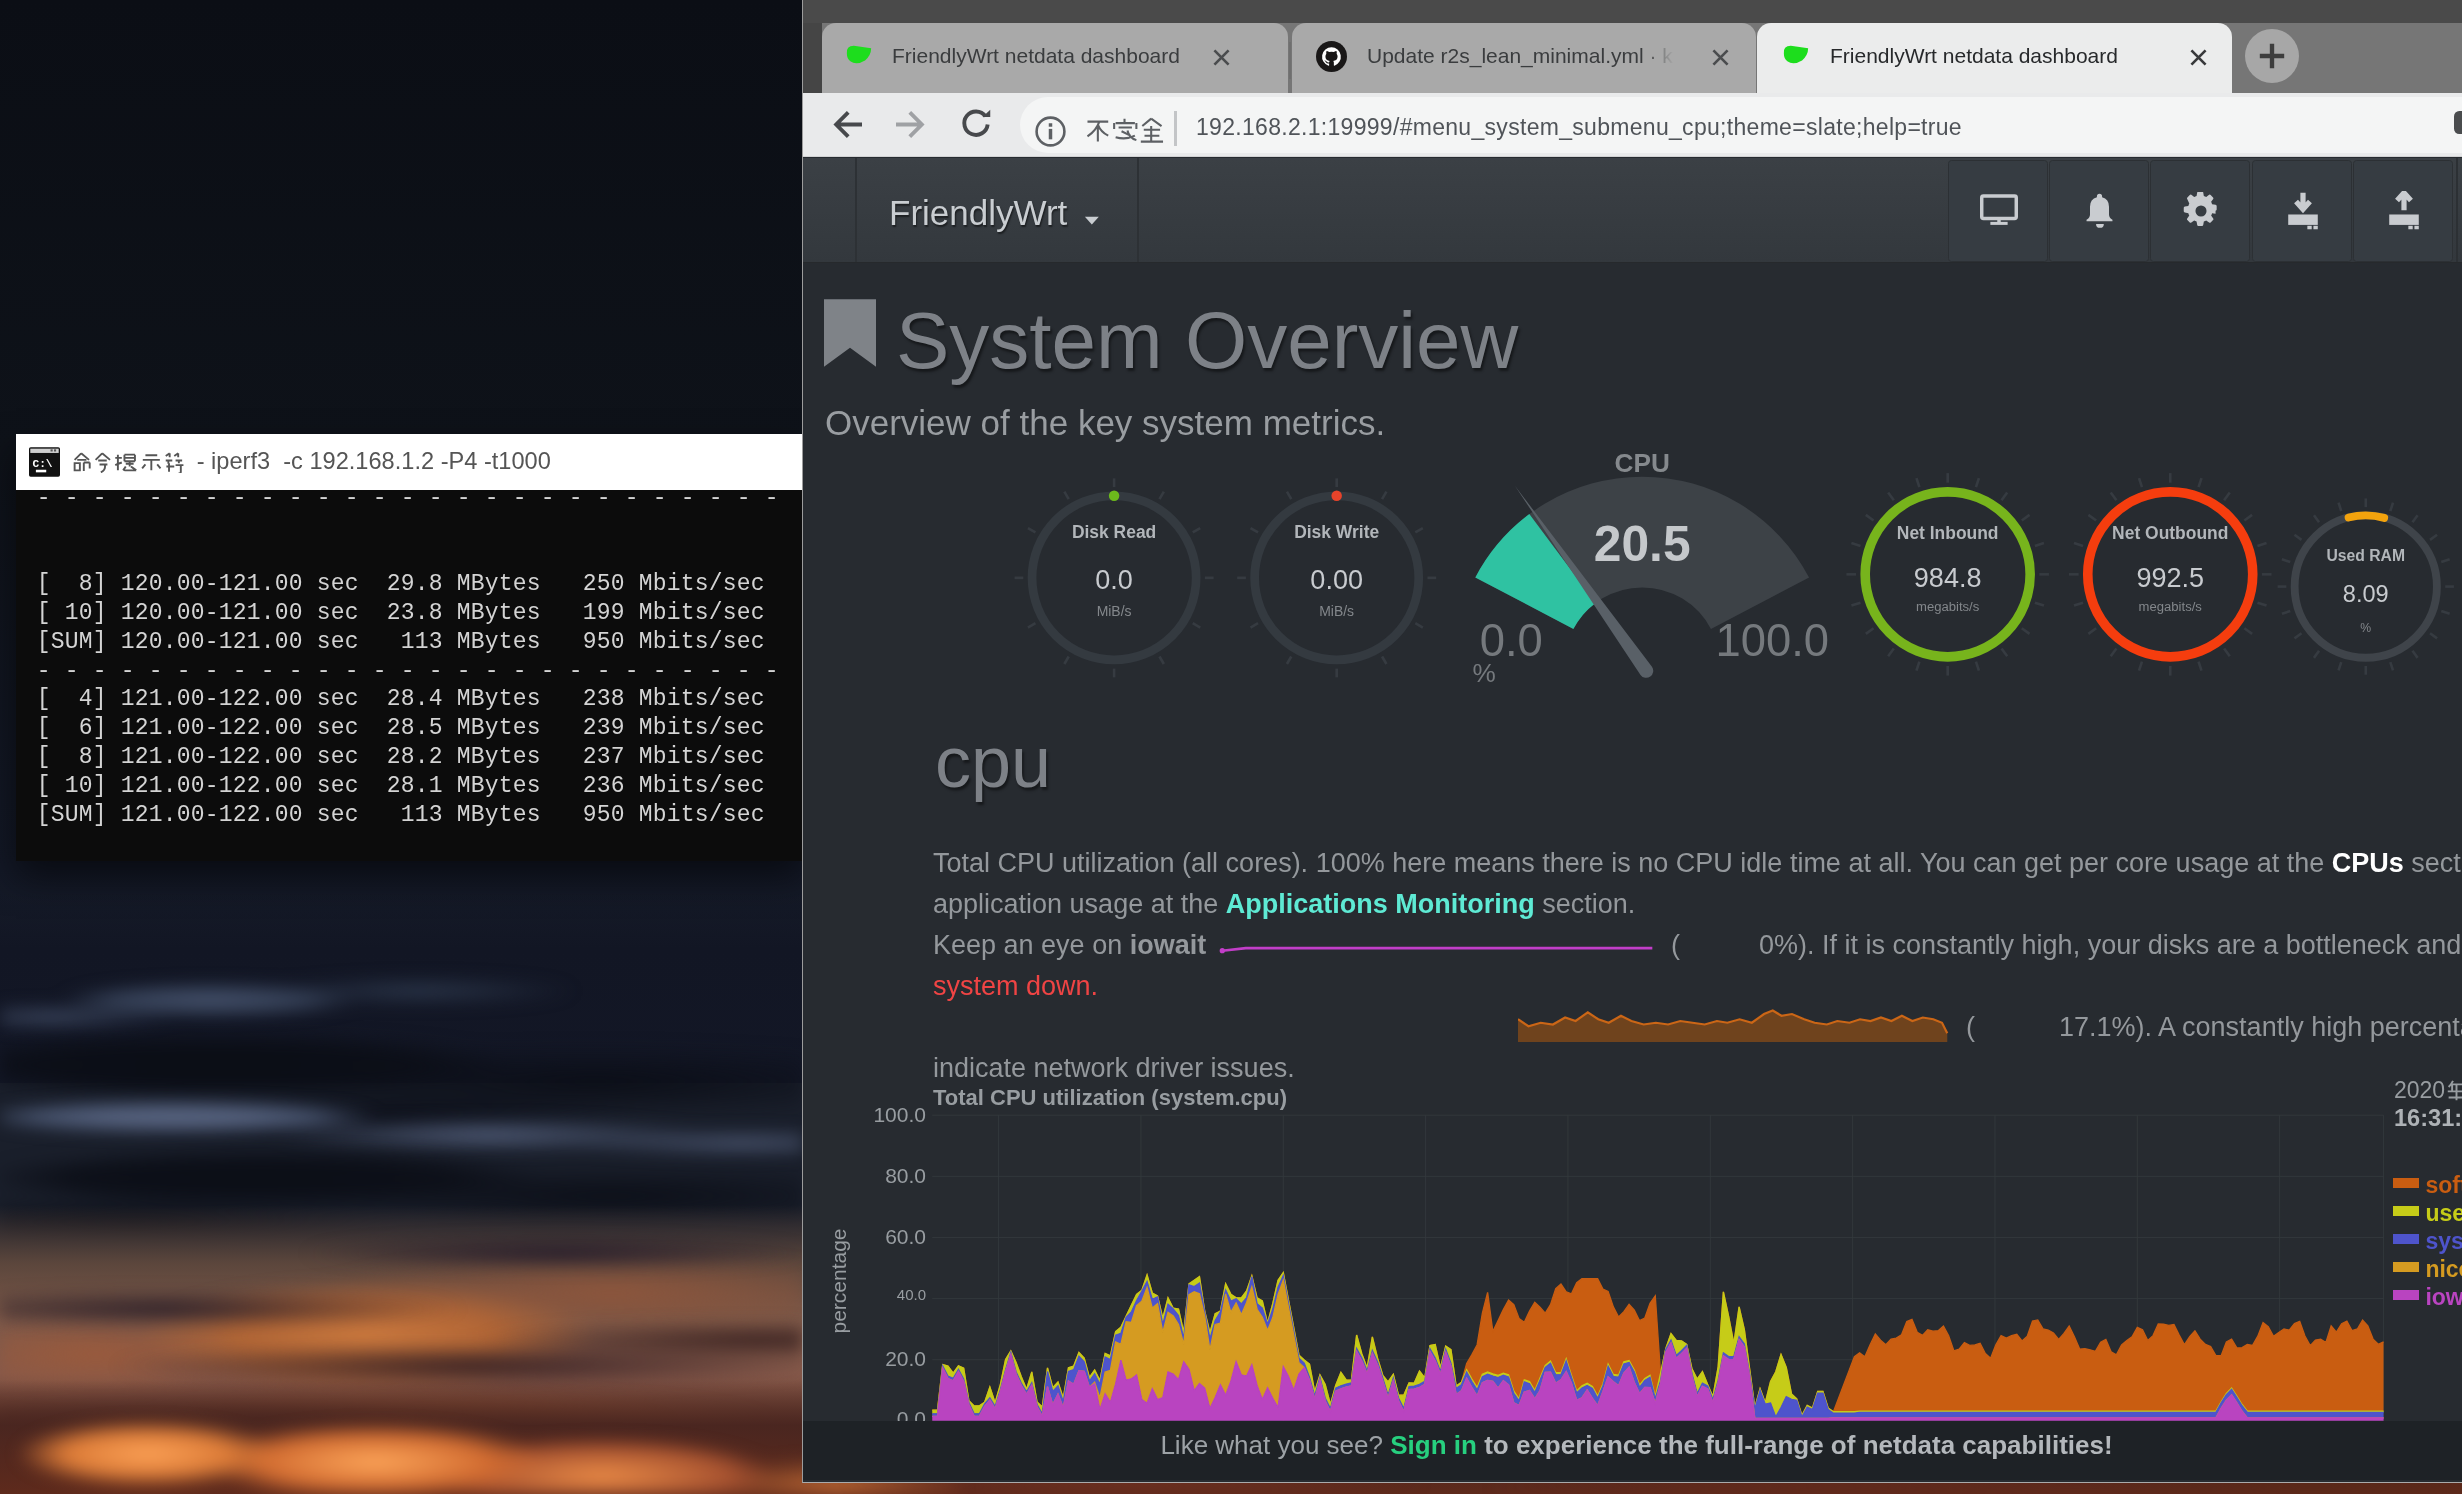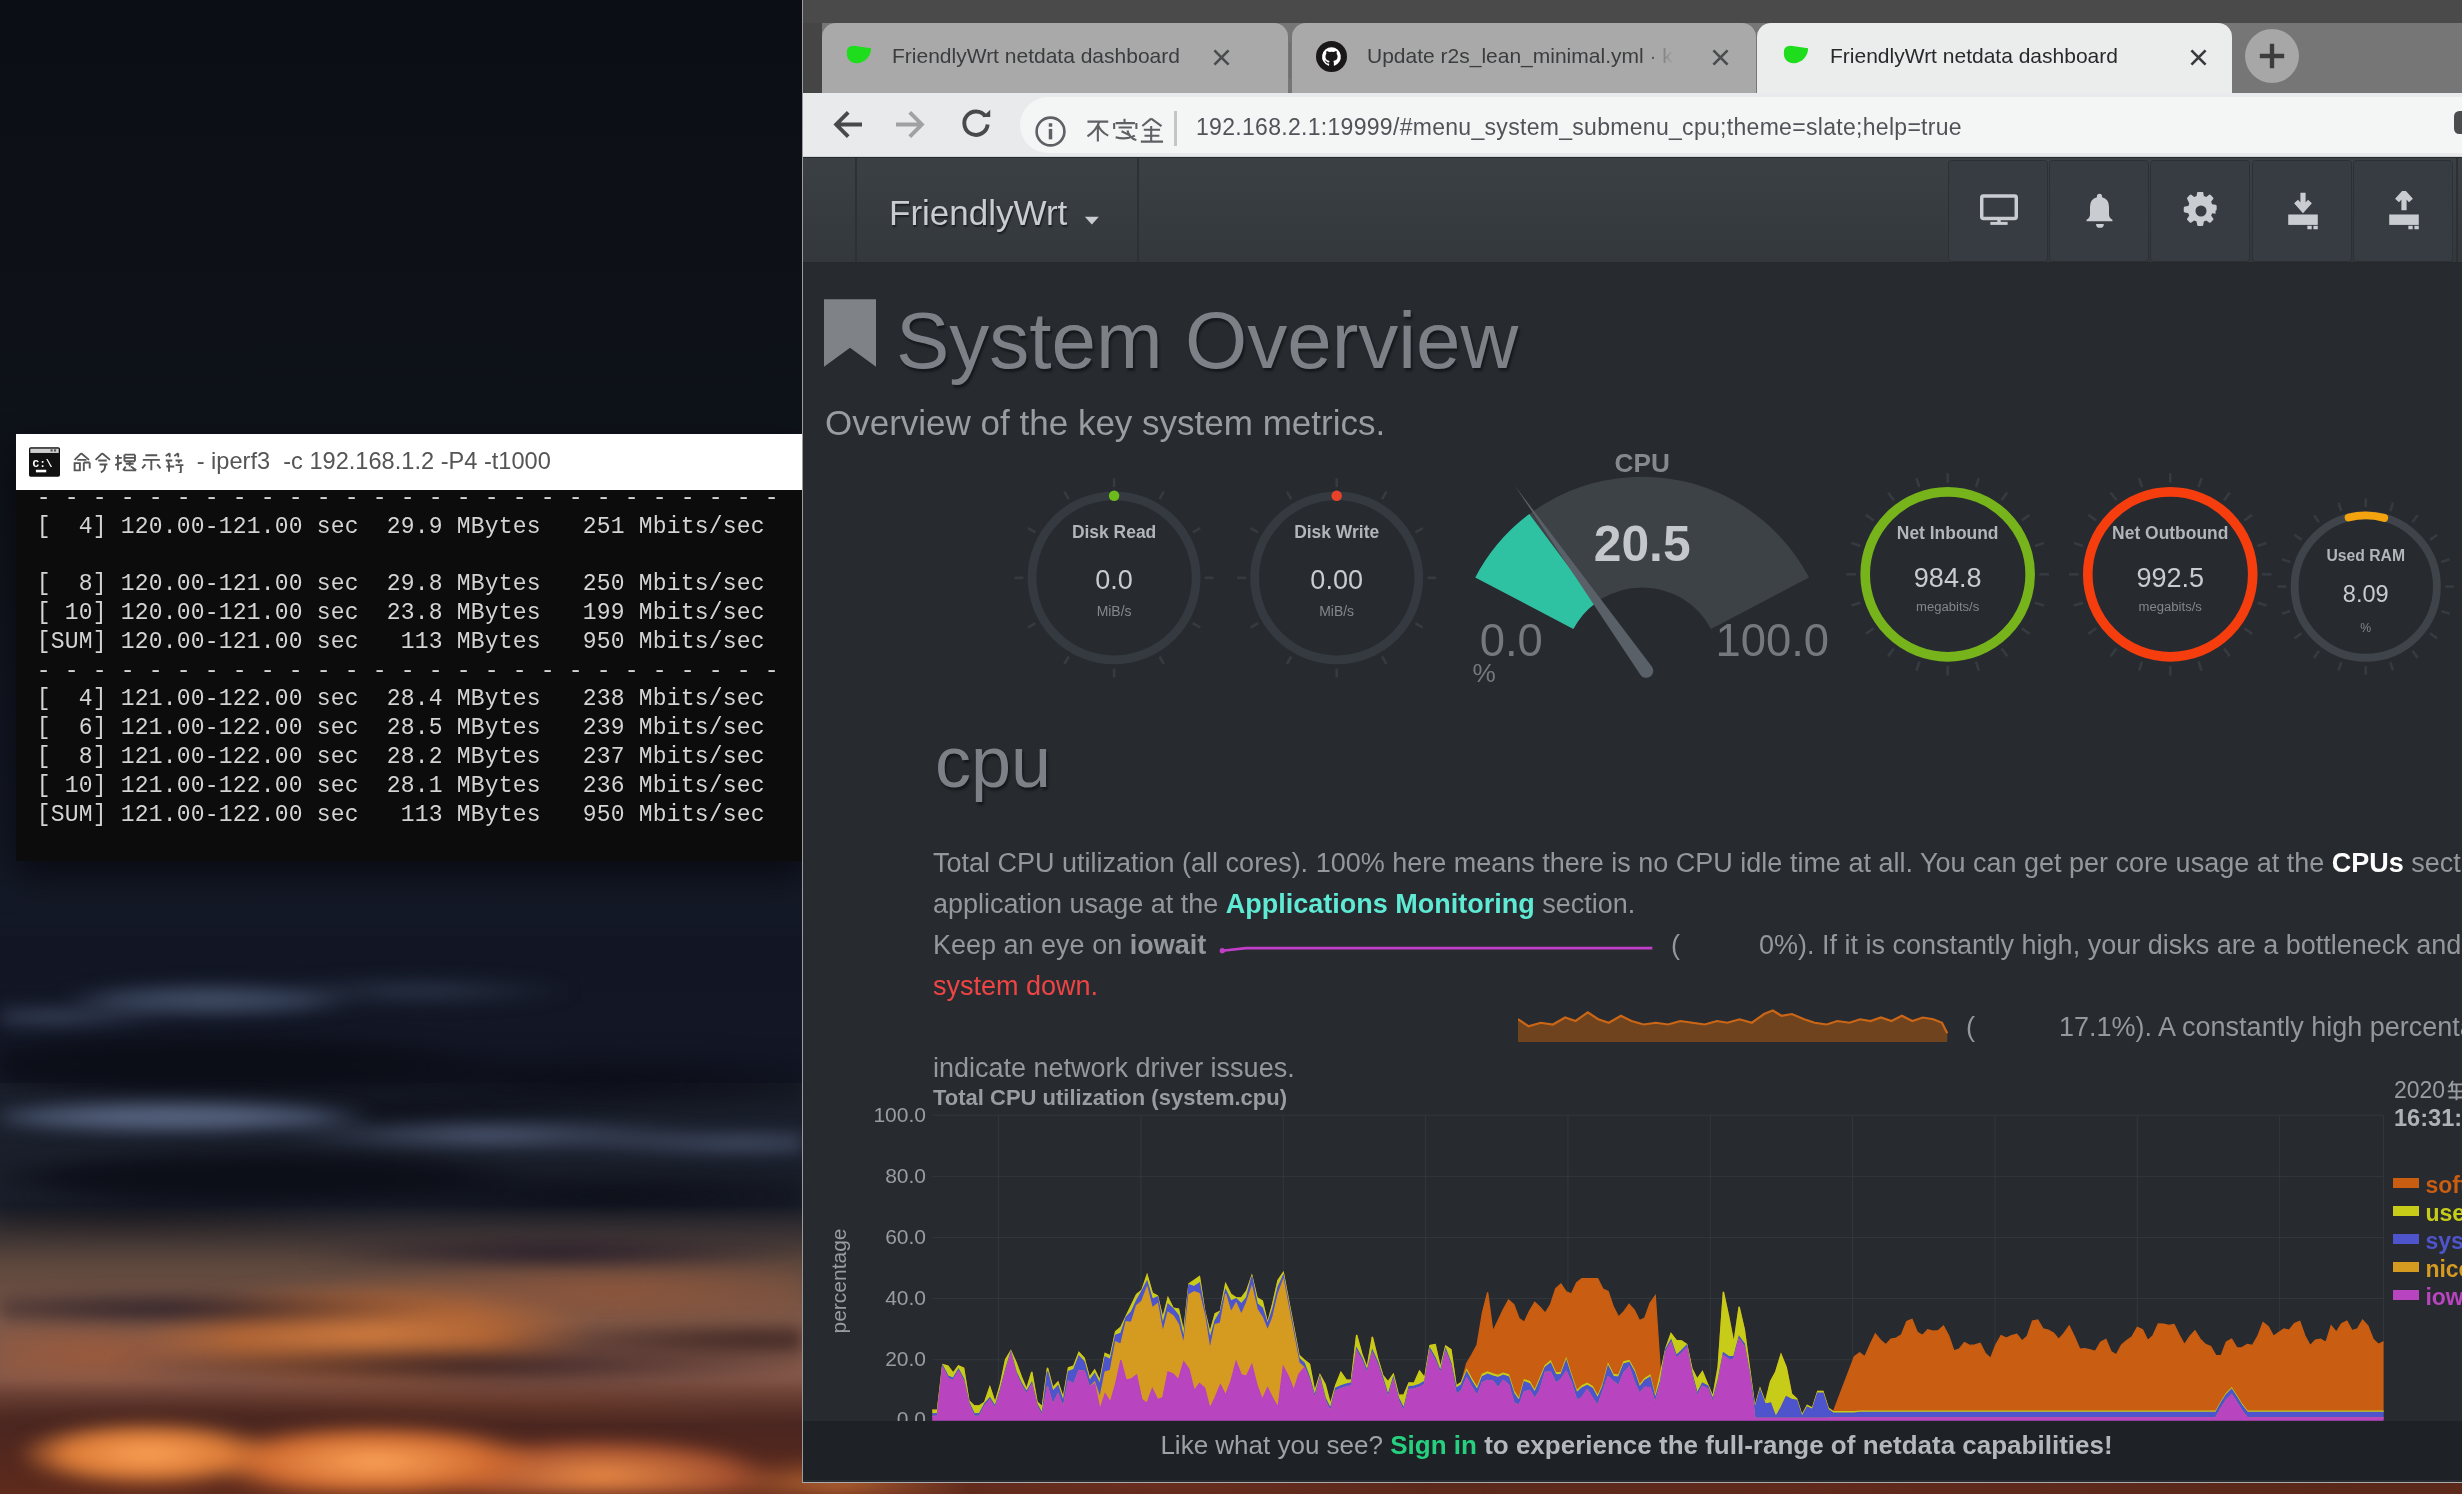--- a/index.html
+++ b/index.html
@@ -119,21 +119,20 @@
         <path d="M112 5 h18 M108 12 h26 M121 12 v16 M112 19 l-5 6 M130 19 l5 6"></path>
 
         <path d="M143 6 l6 -4 M149 2 v6 M156 6 l6 -4 M162 2 v6 M143 13 h10 M158 13 h10 M147 13 v5 M163 13 v4"></path>
         <path d="M144 22 h12 M148 17 v13 M158 20 h12 M166 20 v10 q0 3 -4 3"></path>
       </g>
     </svg>
     <div class="abs" style="left:181px;top:14px;font-size:23.6px;color:#555;white-space:pre">- iperf3  -c 192.168.1.2 -P4 -t1000</div>
   </div>
   <div class="abs" id="termbody">
     <div class="trow" style="top:-5.2px">- - - - - - - - - - - - - - - - - - - - - - - - - - -</div>
-    <div class="trow" style="top:23.6px">[  4] 120.00-121.00 sec  29.9 MBytes   251 Mbits/sec</div>
     <div class="trow" style="top:81px">[  8] 120.00-121.00 sec  29.8 MBytes   250 Mbits/sec</div>
     <div class="trow" style="top:110px">[ 10] 120.00-121.00 sec  23.8 MBytes   199 Mbits/sec</div>
     <div class="trow" style="top:139px">[SUM] 120.00-121.00 sec   113 MBytes   950 Mbits/sec</div>
     <div class="trow" style="top:168px">- - - - - - - - - - - - - - - - - - - - - - - - - - -</div>
     <div class="trow" style="top:196px">[  4] 121.00-122.00 sec  28.4 MBytes   238 Mbits/sec</div>
     <div class="trow" style="top:225px">[  6] 121.00-122.00 sec  28.5 MBytes   239 Mbits/sec</div>
     <div class="trow" style="top:254px">[  8] 121.00-122.00 sec  28.2 MBytes   237 Mbits/sec</div>
     <div class="trow" style="top:283px">[ 10] 121.00-122.00 sec  28.1 MBytes   236 Mbits/sec</div>
     <div class="trow" style="top:312px">[SUM] 121.00-122.00 sec   113 MBytes   950 Mbits/sec</div>
   </div>
@@ -441,21 +440,21 @@
     <div class="abs" style="left:130px;top:927px;font-size:22px;font-weight:bold;color:#989da1;white-space:nowrap">Total CPU utilization (system.cpu)</div>
     <div class="abs" style="left:1591px;top:919px;font-size:23px;color:#989da1;white-space:nowrap">2020<svg width="21" height="21" viewBox="0 0 24 24" style="margin:0 0.9px -2.6px 0.9px">
           <g stroke="#989da1" stroke-width="2.2" fill="none">
             <path d="M8 1 Q6 5 3 8 M6 5 h16 M7 5 v8 M2 13 h21 M12 5 v18 M3 20 h18"></path>
           </g>
         </svg>31</div>
     <div class="abs" style="left:1591px;top:947px;font-size:23.6px;font-weight:bold;color:#aeb2b6;white-space:nowrap">16:31:2</div>
     <div class="abs" style="right:1544px;top:945px;font-size:21px;color:#989da1">100.0</div>
     <div class="abs" style="right:1544px;top:1006px;font-size:21px;color:#989da1">80.0</div>
     <div class="abs" style="right:1544px;top:1067px;font-size:21px;color:#989da1">60.0</div>
-    <div class="abs" style="right:1544px;top:1128px;font-size:21px;color:#989da1">40.0</div>
+    <div class="abs" style="right:1544px;top:1128px;font-size:15px;color:#989da1">40.0</div>
     <div class="abs" style="right:1544px;top:1189px;font-size:21px;color:#989da1">20.0</div>
     <div class="abs" style="right:1544px;top:1249px;font-size:21px;color:#989da1">0.0</div>
     <div class="abs" style="left:-16.6px;top:1111px;font-size:21px;color:#989da1;transform:rotate(-90deg);transform-origin:center">percentage</div>
 
     <div class="abs" style="left:1590px;top:1014px;width:96px">
       <div style="height:28px;white-space:nowrap"><span style="display:inline-block;width:26px;height:9.6px;background:#c95d11;vertical-align:5.2px"></span><b style="font-size:23px;color:#c95d11"> softirq</b></div>
       <div style="height:28px;white-space:nowrap"><span style="display:inline-block;width:26px;height:9.6px;background:#c6cc18;vertical-align:5.2px"></span><b style="font-size:23px;color:#c6cc18"> user</b></div>
       <div style="height:28px;white-space:nowrap"><span style="display:inline-block;width:26px;height:9.6px;background:#4e54cc;vertical-align:5.2px"></span><b style="font-size:23px;color:#4e54cc"> system</b></div>
       <div style="height:28px;white-space:nowrap"><span style="display:inline-block;width:26px;height:9.6px;background:#d59b21;vertical-align:5.2px"></span><b style="font-size:23px;color:#d59b21"> nice</b></div>
       <div style="height:28px;white-space:nowrap"><span style="display:inline-block;width:26px;height:9.6px;background:#b944c0;vertical-align:5.2px"></span><b style="font-size:23px;color:#b944c0"> iowait</b></div>

